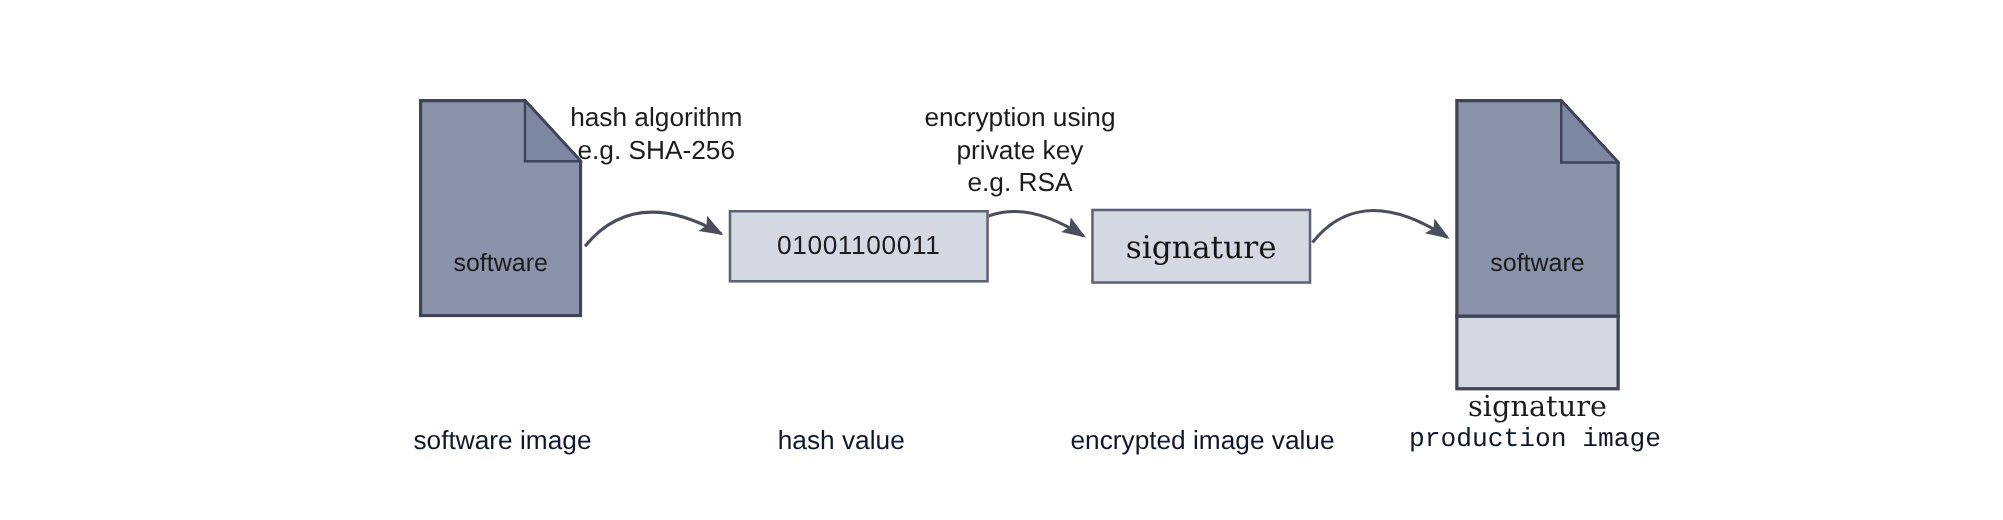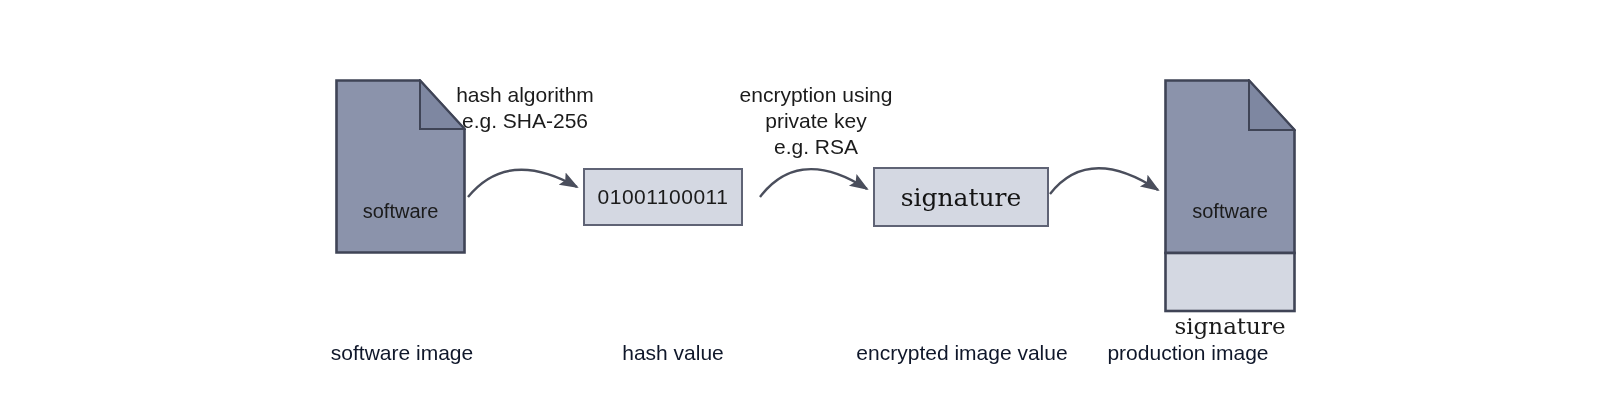--- a/index.html
+++ b/index.html
@@ -20,21 +20,21 @@
   
   .flowbox {
     position: absolute;
     box-sizing: border-box;
     background: #d4d8e2;
     border: 2px solid #5f6375;
     display: flex;
     align-items: center;
     justify-content: center;
   }
-  .hash-box  { left: 583px; top: 168px; width: 160px; height: 58px; }
+  .hash-box  { left: 583px; top: 168px; width: 208px; height: 58px; }
   .sig-box   { left: 873px; top: 167px; width: 176px; height: 60px; }
 
   
   .node-label {
     color: #1b1b1b;
     font-size: 20px;
     text-align: center;
   }
   .binary-text {
     color: #1b1b1b;
@@ -115,15 +115,15 @@
     <polygon points="1.5,1.5 85,1.5 130.5,51 130.5,174 1.5,174" fill="#8b93ab" stroke="#3f4456" stroke-width="2.6"></polygon>
     <polygon points="85,1.5 130.5,51 85,51" fill="#7e87a1" stroke="#3f4456" stroke-width="2"></polygon>
     <rect x="1.5" y="174" width="129" height="58" fill="#d4d8e2" stroke="#3f4456" stroke-width="2.6"></rect>
   </svg>
   <div class="doc-text node-label" style="left:1164px; top:152px; width:132px;">software</div>
   <div class="doc-text script-text" style="left:1164px; top:265px; width:132px; font-size:23px;">signature</div>
 
   <div class="caption" style="left:402px;">software image</div>
   <div class="caption" style="left:655px;margin-left:18px;">hash value</div>
   <div class="caption" style="left:962px;">encrypted image value</div>
-  <div class="caption" style="left:1188px;">production image</div>
+  <div class="caption" style="left:1228px;font-family:Liberation Mono, monospace;">production image</div>
 
 </div>
 
 </body></html>

